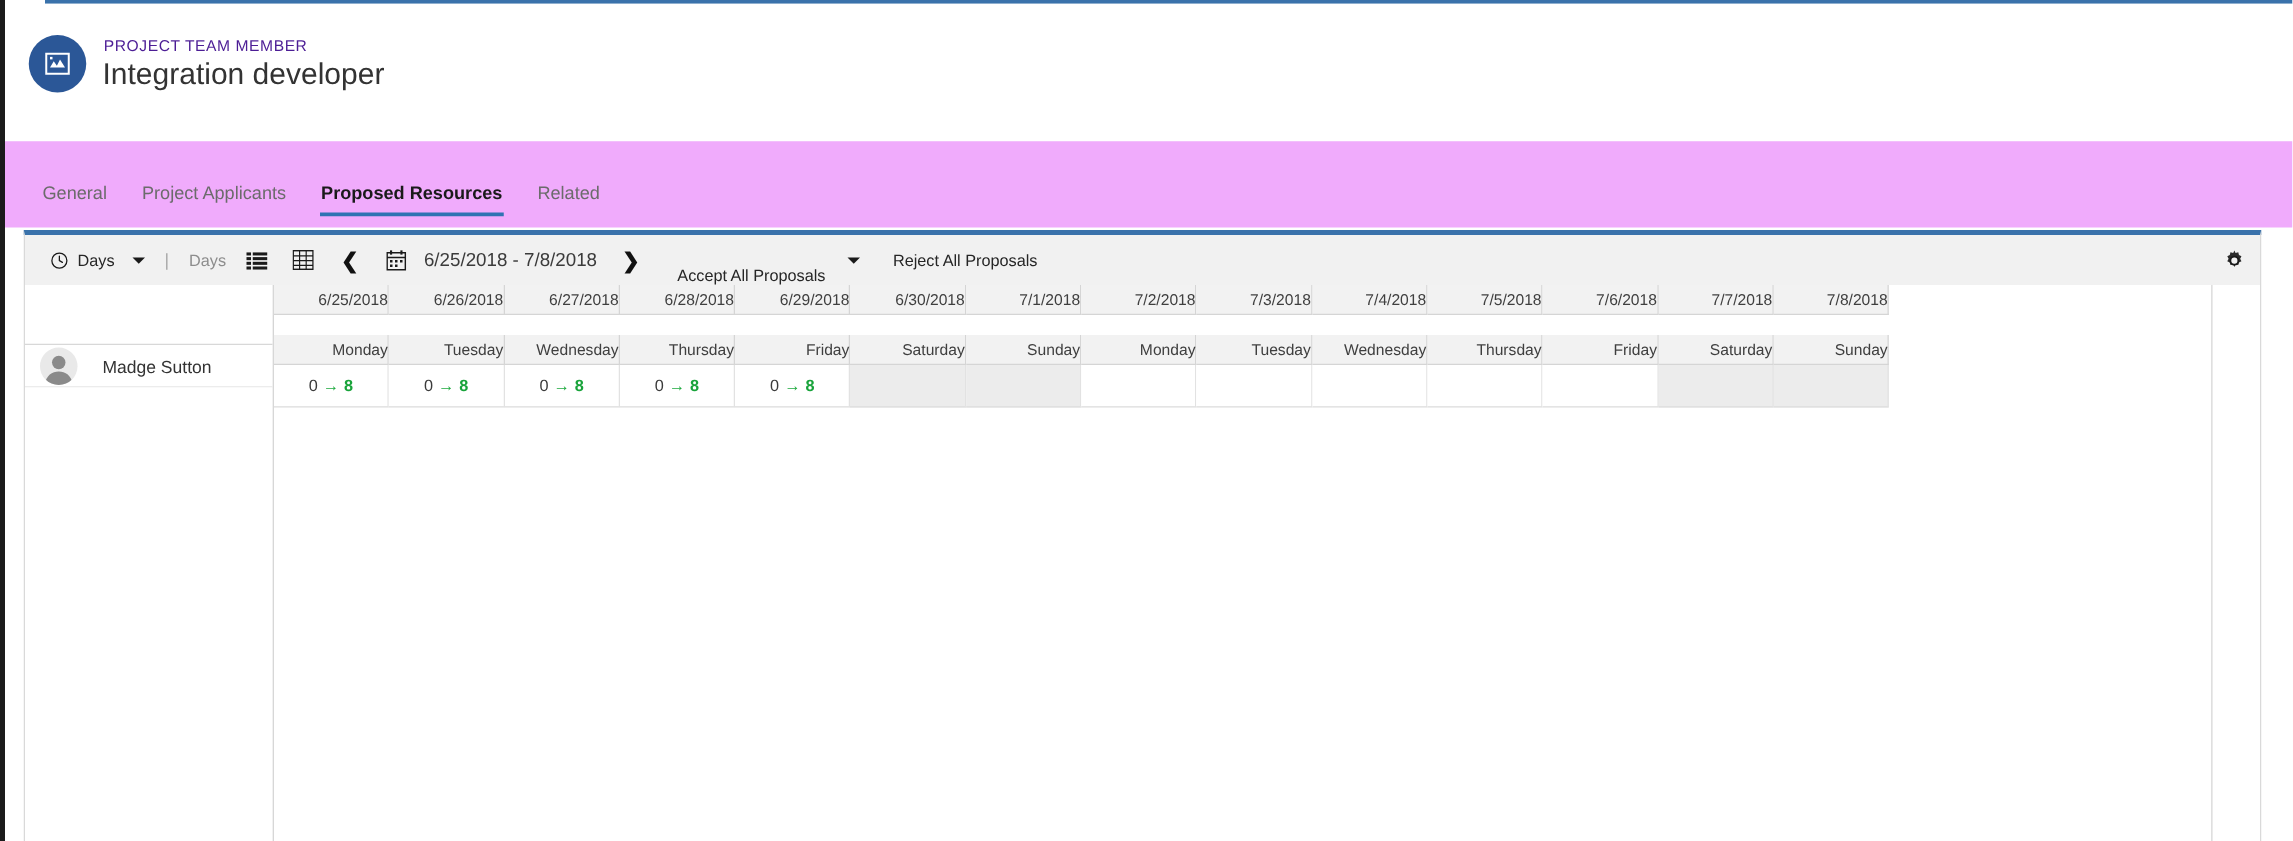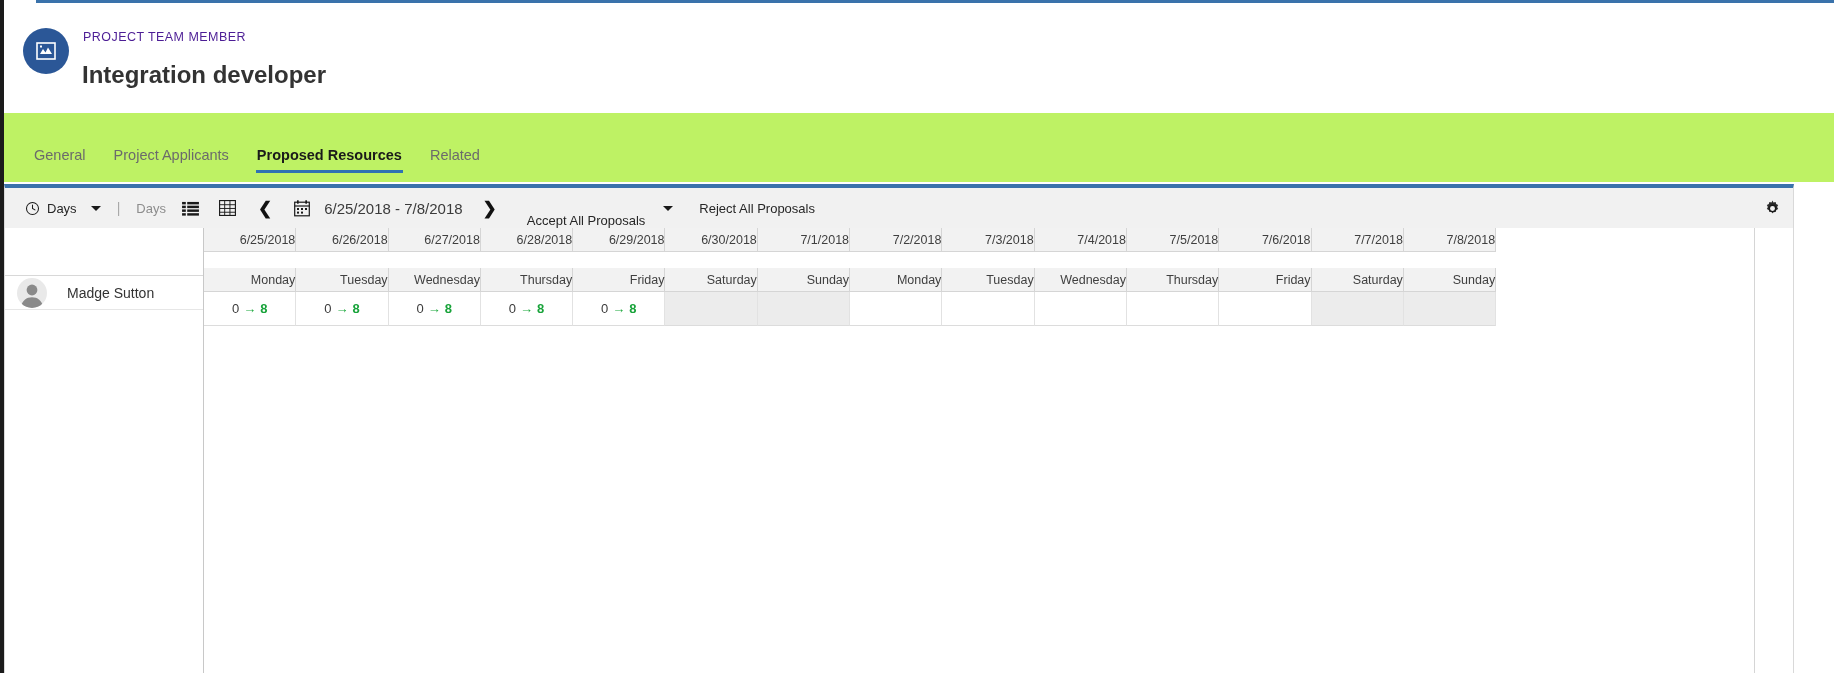--- a/index.html
+++ b/index.html
@@ -33,48 +33,48 @@
     position:absolute; left:19px; top:25px; width:46px; height:46px;
     border-radius:50%; background:#2b5797;
     display:flex; align-items:center; justify-content:center;
   }
   .entity-icon svg{ display:block; }
   .entity-type{
     position:absolute; left:79px; top:27px;
     font-size:12.5px; letter-spacing:.45px; color:#4c1d95;
   }
   .entity-name{
-    position:absolute; left:78px; top:58px;
-    font-size:24px; color:#333333; font-weight:700;
+    position:absolute; left:78px; top:43px;
+    font-size:24px; color:#333333; font-weight:400;
   }
 
   
   .tabstrip{
     position:absolute; left:4px; top:113px; width:1830px; height:69px;
-    background:#bef264;
+    background:#f0abfc;
     padding-left:27px;
   }
   .tabs{
     position:absolute; left:16px; bottom:0; height:44px;
     display:flex; align-items:flex-start; gap:0;
   }
   .tab{
     position:relative; padding:6px 14px 0 14px;
     font-size:14.5px; color:#6b6b6b; cursor:pointer;
     line-height:22px; white-space:nowrap;
   }
   .tab.active{ color:#1a1a1a; font-weight:bold; }
   .tab.active::after{
     content:""; position:absolute; left:13px; right:13px; bottom:-7px;
     height:3px; background:#2f73b3;
   }
 
   
   .panel{
-    position:absolute; left:4px; top:184px; width:1790px; height:489px;
+    position:absolute; left:19px; top:184px; width:1790px; height:489px;
     background:#ffffff;
     border-left:1px solid #d9d9d9;
     border-right:1px solid #d9d9d9;
     border-top:4px solid #3a72ab;
   }
 
   .toolbar{
     position:relative; margin:0 0 0 0; height:40px; width:100%;
     background:#f1f1f1;
     display:flex; align-items:center; padding:0 12px 0 20px;

